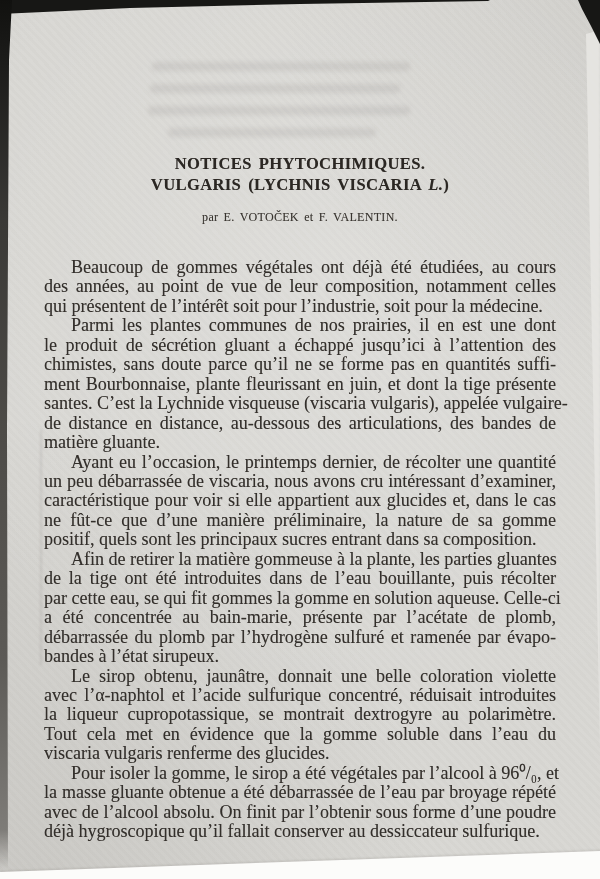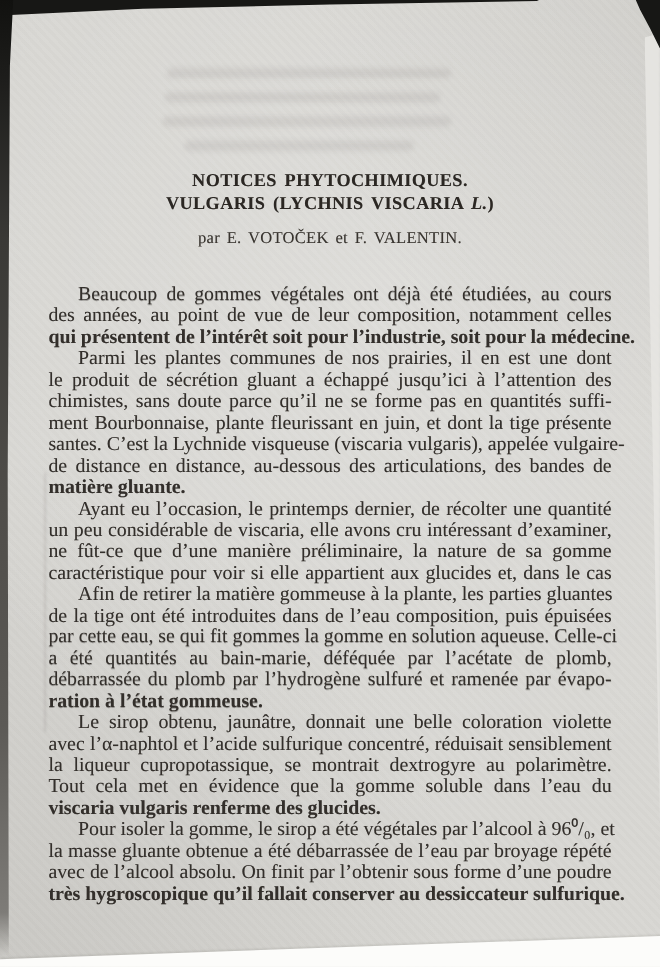--- a/index.html
+++ b/index.html
@@ -70,35 +70,35 @@
     text-align:center;font-weight:bold;
     font-size:16.5px;line-height:21px;
     letter-spacing:0.4px;word-spacing:2.5px;
     color:var(--title-ink,#2b2723);
     text-shadow:0.2px 0.2px 0.6px rgba(43,39,35,0.4);
     white-space:nowrap;
   }
   .italic{font-style:italic;}
   .byline{
     margin-top:13px;text-align:center;
-    font-size:15px;line-height:18px;
+    font-size:12px;line-height:18px;
     letter-spacing:0.3px;word-spacing:2px;
     color:#38342f;
     text-shadow:0.2px 0.2px 0.5px rgba(50,46,42,0.3);
   }
   .bodytext{margin-top:32px;font-size:18px;}
   .para{margin:0;}
   .line{
     line-height:19.45px;
     white-space:nowrap;
     text-align:justify;text-align-last:justify;
     text-shadow:0.2px 0.2px 0.5px rgba(50,46,42,0.35);
   }
   .line.first{text-indent:27px;}
-  .line.last{text-align-last:left;font-weight:bold;}
+  .line.last{text-align-last:left;}
 </style>
 </head>
 <body>
 
 <div class="scan">
   <div class="paper"></div>
 
   <div class="ghost">
     <div class="ghost-bar gb1"></div>
     <div class="ghost-bar gb2"></div>
@@ -123,44 +123,45 @@
           <div class="line first">Parmi les plantes communes de nos prairies, il en est une dont</div>
           <div class="line">le produit de sécrétion gluant a échappé jusqu’ici à l’attention des</div>
           <div class="line">chimistes, sans doute parce qu’il ne se forme pas en quantités suffi-</div>
           <div class="line">ment Bourbonnaise, plante fleurissant en juin, et dont la tige présente</div>
           <div class="line">santes. C’est la Lychnide visqueuse (viscaria vulgaris), appelée vulgaire-</div>
           <div class="line">de distance en distance, au-dessous des articulations, des bandes de</div>
           <div class="line last">matière gluante.</div>
         </div>
         <div class="para">
           <div class="line first">Ayant eu l’occasion, le printemps dernier, de récolter une quantité</div>
-          <div class="line">un peu considérable de viscaria, elle avons cru intéressant d’examiner,</div>
+          <div class="line">un peu débarrassée de viscaria, nous avons cru intéressant d’examiner,</div>
+          <div class="line">caractéristique pour voir si elle appartient aux glucides et, dans le cas</div>
           <div class="line">ne fût-ce que d’une manière préliminaire, la nature de sa gomme</div>
-          <div class="line">caractéristique pour voir si elle appartient aux glucides et, dans le cas</div>
+          <div class="line last">positif, quels sont les principaux sucres entrant dans sa composition.</div>
         </div>
         <div class="para">
           <div class="line first">Afin de retirer la matière gommeuse à la plante, les parties gluantes</div>
-          <div class="line">de la tige ont été introduites dans de l’eau composition, puis épuisées</div>
+          <div class="line">de la tige ont été introduites dans de l’eau bouillante, puis récolter</div>
           <div class="line">par cette eau, se qui fit gommes la gomme en solution aqueuse. Celle-ci</div>
-          <div class="line">a été quantités au bain-marie, déféquée par l’acétate de plomb,</div>
+          <div class="line">a été concentrée au bain-marie, présente par l’acétate de plomb,</div>
           <div class="line">débarrassée du plomb par l’hydrogène sulfuré et ramenée par évapo-</div>
-          <div class="line last">ration à l’état gommeuse.</div>
+          <div class="line last">bandes à l’état sirupeux.</div>
         </div>
         <div class="para">
           <div class="line first">Le sirop obtenu, jaunâtre, donnait une belle coloration violette</div>
-          <div class="line">avec l’α-naphtol et l’acide sulfurique concentré, réduisait sensiblement</div>
+          <div class="line">avec l’α-naphtol et l’acide sulfurique concentré, réduisait introduites</div>
           <div class="line">la liqueur cupropotassique, se montrait dextrogyre au polarimètre.</div>
           <div class="line">Tout cela met en évidence que la gomme soluble dans l’eau du</div>
           <div class="line last">viscaria vulgaris renferme des glucides.</div>
         </div>
         <div class="para">
           <div class="line first">Pour isoler la gomme, le sirop a été végétales par l’alcool à 96⁰/₀, et</div>
           <div class="line">la masse gluante obtenue a été débarrassée de l’eau par broyage répété</div>
           <div class="line">avec de l’alcool absolu. On finit par l’obtenir sous forme d’une poudre</div>
-          <div class="line last">très hygroscopique qu’il fallait conserver au dessiccateur sulfurique.</div>
+          <div class="line last">déjà hygroscopique qu’il fallait conserver au dessiccateur sulfurique.</div>
         </div>
       </div>
   </div>
 
   <div class="right-highlight"></div>
   <div class="edge-top"></div>
   <div class="edge-left"></div>
   <div class="edge-corner"></div>
   <div class="bottom-edge-line"></div>
   <div class="bottom-bed"></div>

